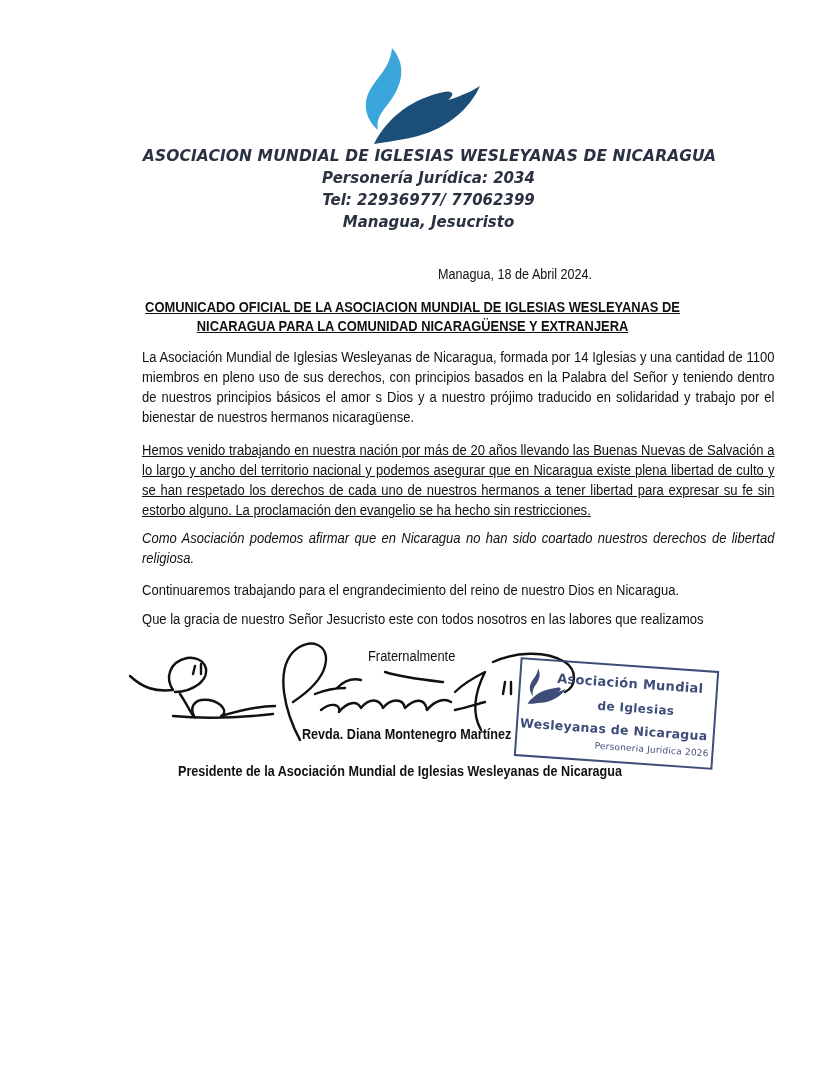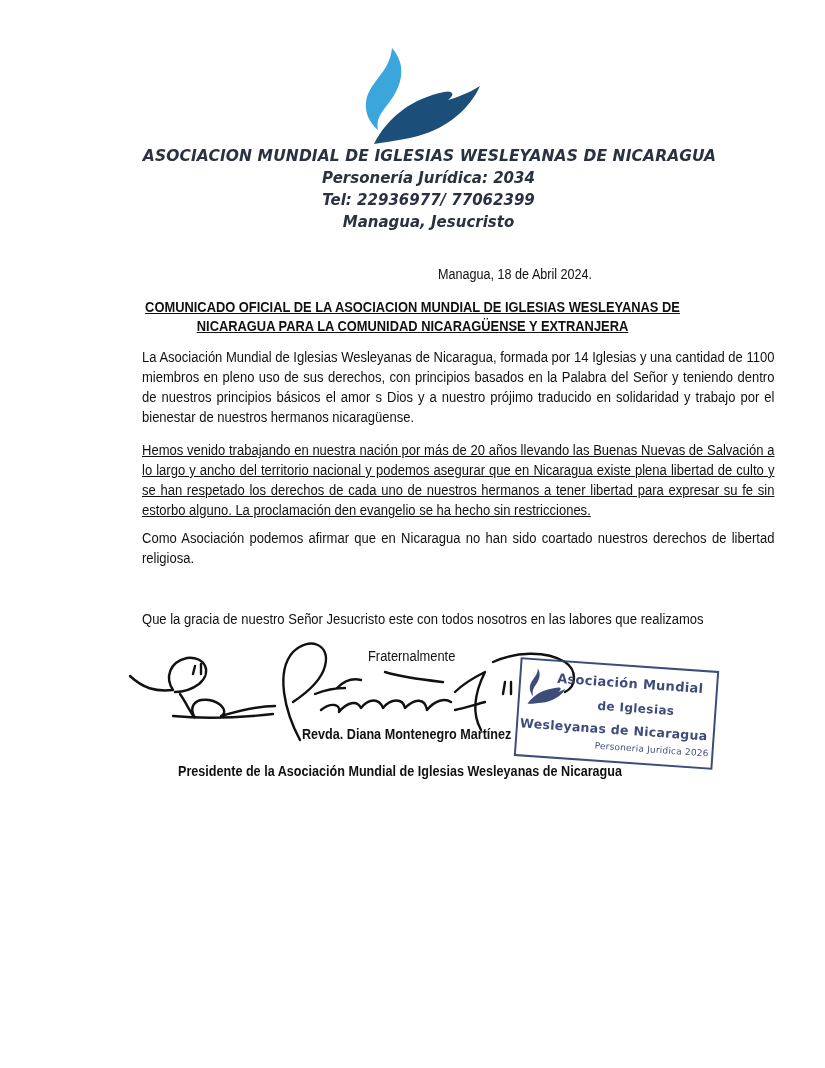--- a/index.html
+++ b/index.html
@@ -13,21 +13,21 @@
     .org-header .org-line { font-size: 15px; line-height: 22px; }
 
     .date { position: absolute; left: 438px; top: 266px; font-size: 14px; font-family: "Liberation Sans", sans-serif; transform: scaleX(0.9); transform-origin: left; }
 
     .title { position: absolute; left: 100px; top: 298px; width: 625px; text-align: center; font-weight: bold; font-size: 14px; line-height: 19px; text-decoration: underline; transform: scaleX(0.92); transform-origin: center; }
 
     .body-text { position: absolute; left: 97px; width: 632px; font-size: 14px; line-height: 20px; text-align: justify; margin-left: 45px; }
     .body-text .inner { transform: scaleX(0.93); transform-origin: left; width: 680px; }
     .p1 { top: 347px; }
     .p2 { top: 440px; text-decoration: underline; }
-    .p3 { top: 528px; }
+    .p3 { top: 528px; font-style: italic; }
     .p4 { top: 580px; }
     .p5 { top: 609px; }
 
     .closing { position: absolute; left: 368px; top: 648px; font-size: 14px; transform: scaleX(0.92); transform-origin: left; }
 
     .signature { position: absolute; left: 125px; top: 632px; width: 460px; height: 110px; }
 
     .signer { position: absolute; left: 302px; top: 726px; font-size: 14px; font-weight: bold; transform: scaleX(0.9); transform-origin: left; }
     .signer-title { position: absolute; left: 178px; top: 763px; font-size: 14px; font-weight: bold; transform: scaleX(0.9); transform-origin: left; }
 
@@ -64,20 +64,23 @@
 
   <div class="body-text p1">
       <div class="inner">La Asociación Mundial de Iglesias Wesleyanas de Nicaragua,  formada por 14 Iglesias y una cantidad de 1100 miembros en pleno uso de sus derechos, con principios basados en la Palabra del Señor y teniendo dentro de nuestros principios básicos el amor s Dios y a nuestro prójimo traducido en solidaridad y trabajo por el bienestar de nuestros hermanos nicaragüense.</div>
     </div>
   <div class="body-text p2">
       <div class="inner">Hemos venido trabajando en nuestra nación por  más de 20 años  llevando las Buenas Nuevas de Salvación a lo largo y ancho del territorio nacional y podemos asegurar que en Nicaragua existe plena libertad de culto y se han respetado los derechos de cada uno de nuestros hermanos a tener libertad para expresar su fe sin estorbo alguno. La proclamación den evangelio se ha hecho sin restricciones.</div>
     </div>
   <div class="body-text p3">
       <div class="inner">Como Asociación podemos afirmar que en  Nicaragua no han sido coartado nuestros derechos de libertad religiosa.</div>
     </div>
+  <div class="body-text p4">
+      <div class="inner">Continuaremos trabajando para el engrandecimiento del reino de nuestro Dios en Nicaragua.</div>
+    </div>
   <div class="body-text p5">
       <div class="inner">Que la gracia de nuestro Señor Jesucristo este con todos nosotros en las labores que realizamos</div>
     </div>
 
   <div class="closing">Fraternalmente</div>
 
   <svg class="signature" viewBox="0 0 460 110" fill="none" stroke="#111" stroke-width="2.4" stroke-linecap="round" stroke-linejoin="round">
     <path d="M5 44 C18 56 30 60 48 58 C40 46 44 30 62 26 C80 24 88 40 74 52 C66 58 56 60 50 60"></path>
     <path d="M70 34 L68 42 M76 32 L76 42"></path>
     <path d="M55 62 C62 72 66 82 70 86 C64 76 68 66 84 68 C96 70 104 80 96 84 C110 80 130 74 150 74 M48 84 C90 88 130 84 148 82"></path>

